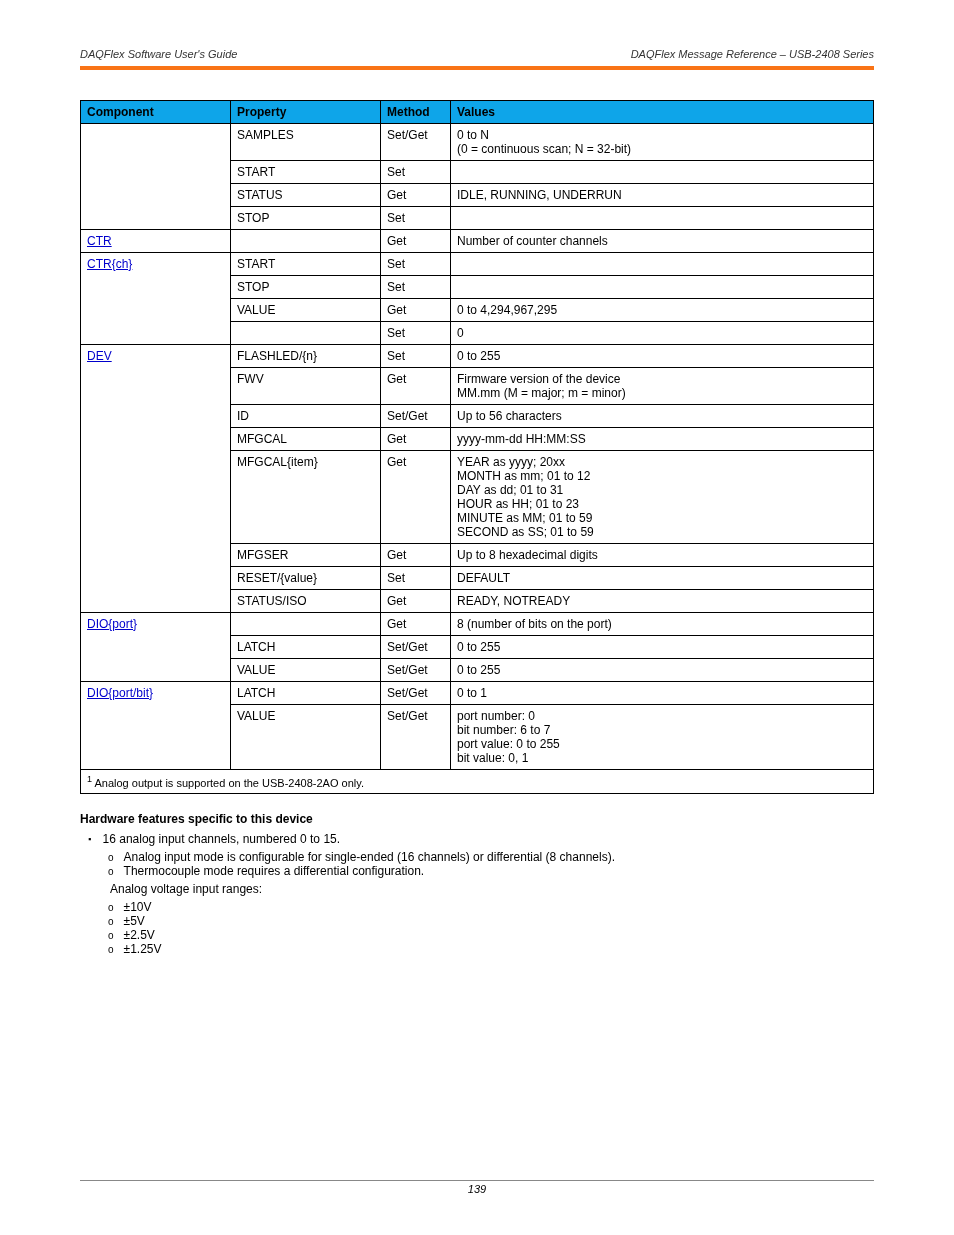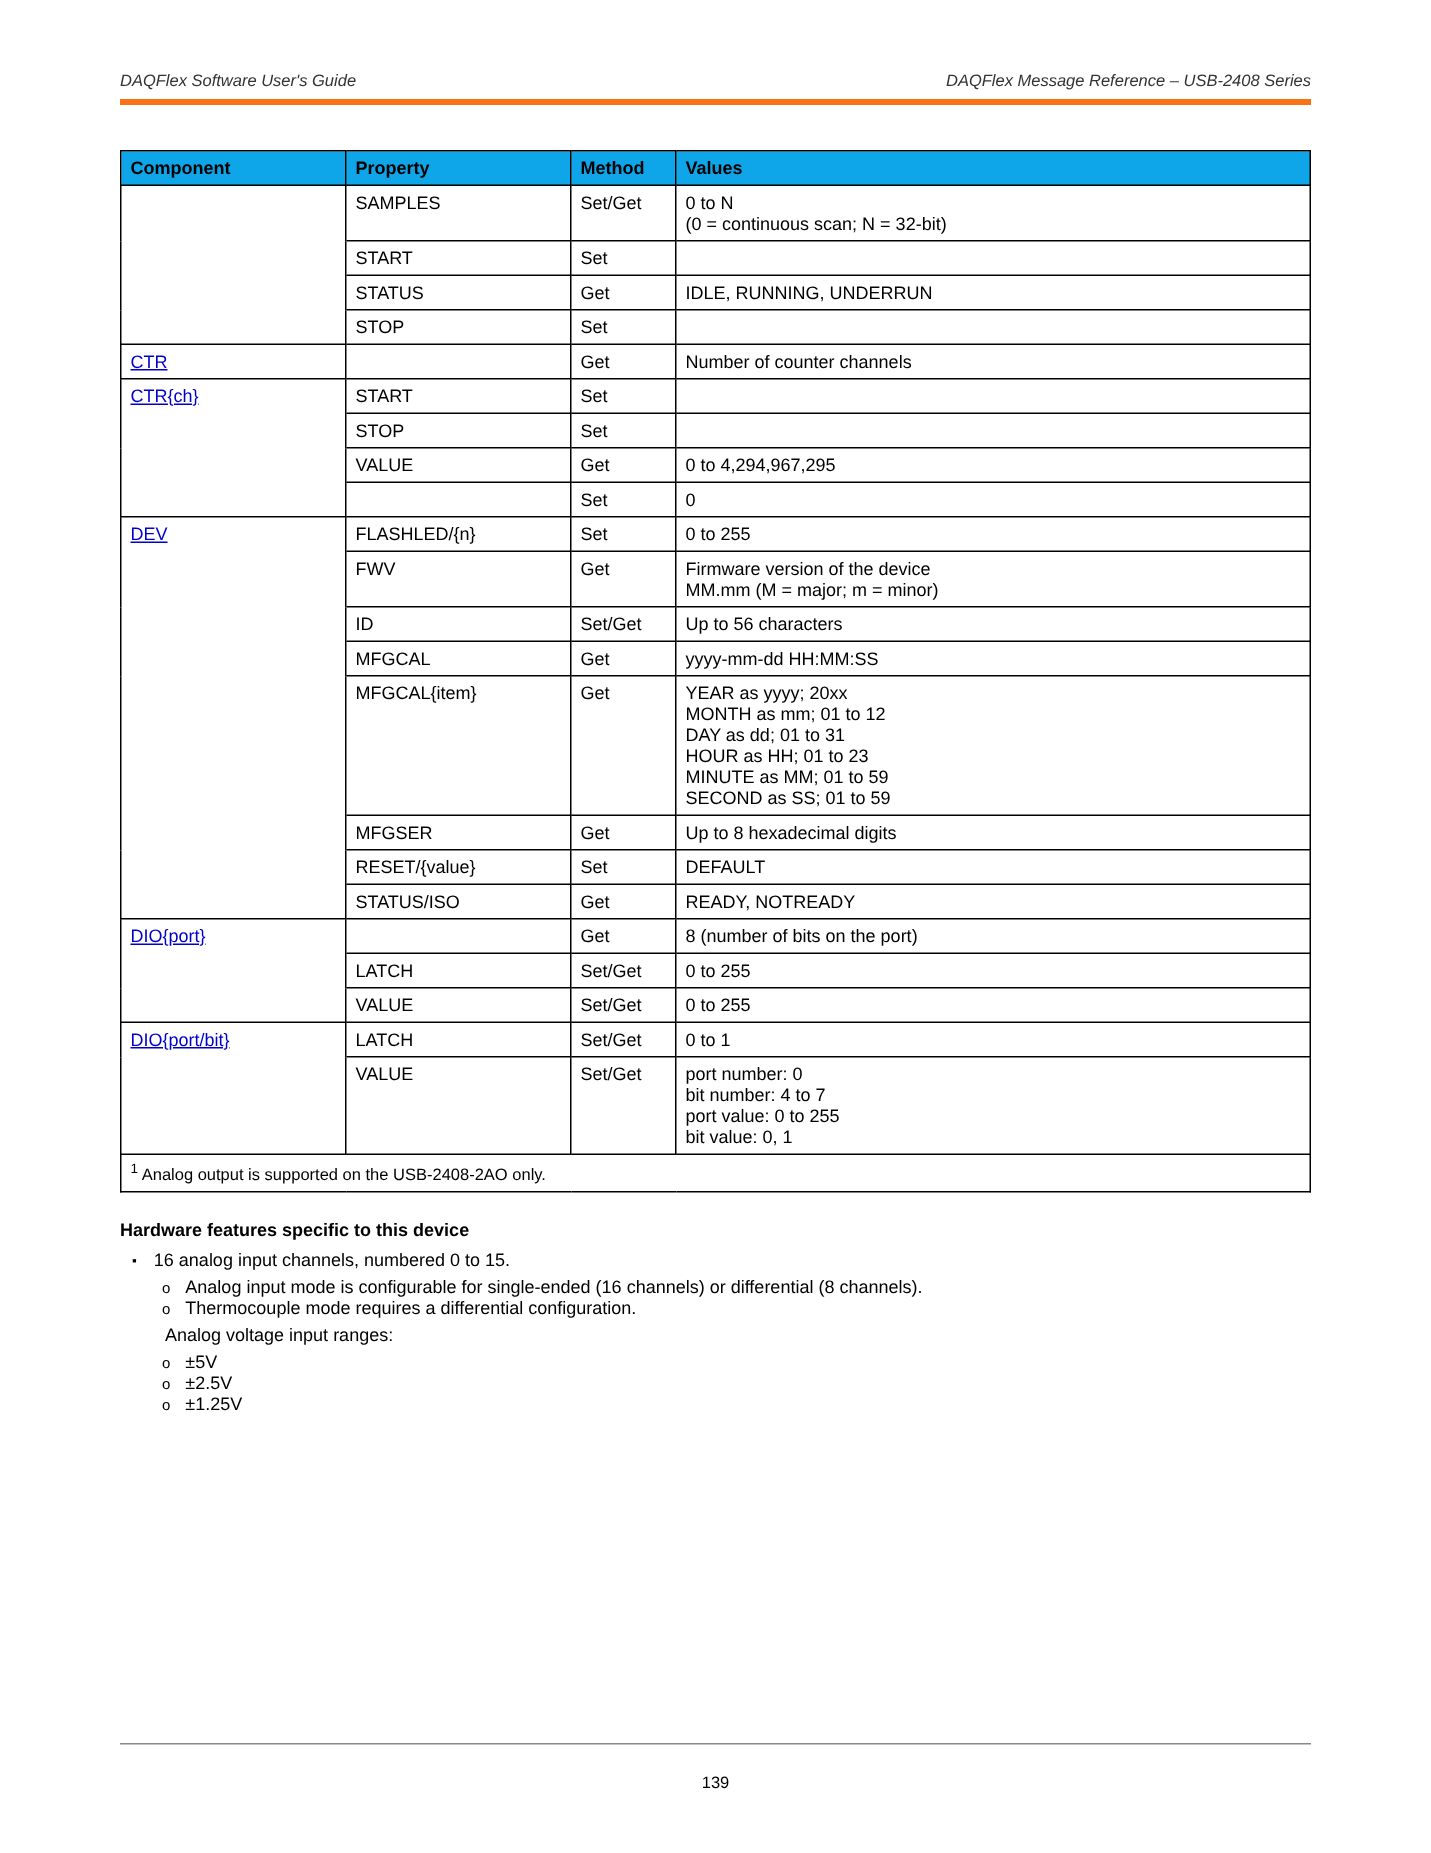--- a/index.html
+++ b/index.html
@@ -48,22 +48,23 @@
   ul.sub { list-style: none; padding-left: 22px; margin-top: 4px; }
   ul.sub > li::before { content: "o"; font-size: 10px; margin-left: -16px; margin-right: 10px; }
   .sub-indent { padding-left: 8px; margin-top: 4px; }
   .footer {
     position: absolute;
     bottom: 40px;
     left: 80px;
     right: 80px;
     border-top: 1px solid #888;
     text-align: center;
-    padding-top: 20px;
+    padding-top: 2px;
     font-size: 11px;
+    font-style: italic;
   }
   .no-top { border-top: none; }
   .no-bottom { border-bottom: none; }
   sup { font-size: 9px; }
 </style>
 </head>
 <body>
 
 <div class="header">
   <span>DAQFlex Software User's Guide</span>
@@ -211,21 +212,21 @@
         <td class="no-bottom"><span class="link">DIO{port/bit}</span></td>
         <td>LATCH</td>
         <td>Set/Get</td>
         <td style="white-space: pre-line;">0 to 1</td>
       </tr>
       <tr>
         <td class="no-top"></td>
         <td>VALUE</td>
         <td>Set/Get</td>
         <td style="white-space: pre-line;">port number: 0
-bit number: 4 to 7
+bit number: 6 to 7
 port value: 0 to 255
 bit value: 0, 1</td>
       </tr>
     </tbody>
   <tfoot>
     <tr>
       <td colspan="4" class="footnote">
         <sup>1</sup>
         <span>Analog output is supported on the USB-2408-2AO only.</span>
       </td>
@@ -237,20 +238,21 @@
   <div class="hw-title">Hardware features specific to this device</div>
   <ul class="bullet">
     <li>
       <span>16 analog input channels, numbered 0 to 15.</span>
       <ul class="sub">
         <li>Analog input mode is configurable for single-ended (16 channels) or differential (8 channels).</li>
         <li>Thermocouple mode requires a differential configuration.</li>
       </ul>
       <div class="sub-indent">Analog voltage input ranges:</div>
       <ul class="sub" id="ranges-list">
+          <li>±10V</li>
           <li>±5V</li>
           <li>±2.5V</li>
           <li>±1.25V</li>
         </ul>
     </li>
   </ul>
 </div>
 
 <div class="footer">
   <span>139</span>

